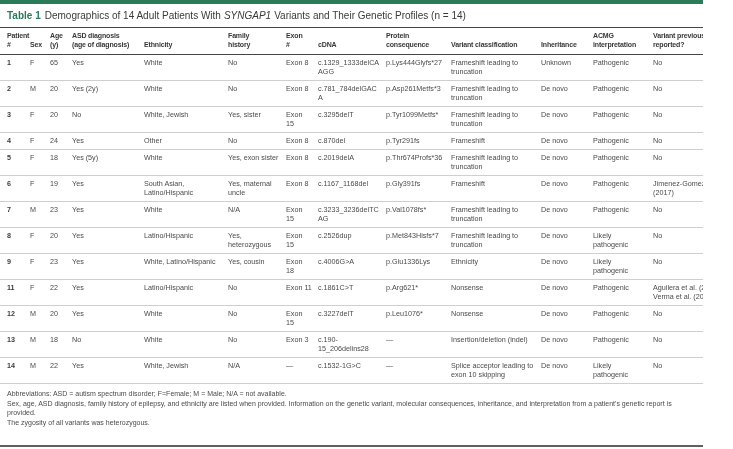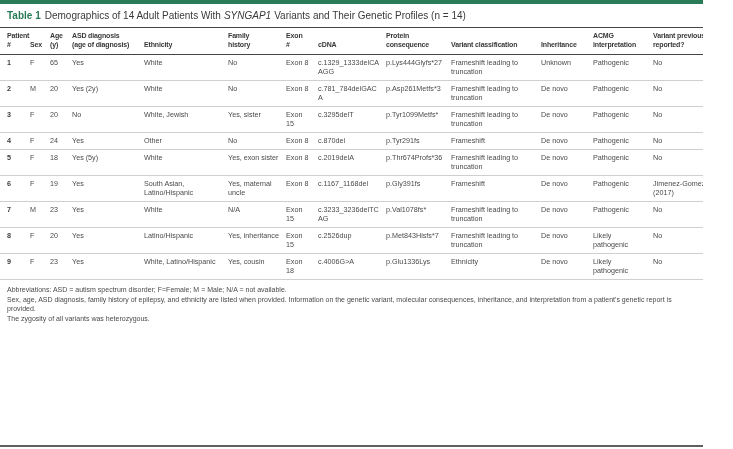--- a/index.html
+++ b/index.html
@@ -213,21 +213,21 @@
           <td>De novo</td>
           <td>Pathogenic</td>
           <td>No</td>
         </tr>
         <tr>
           <td>8</td>
           <td>F</td>
           <td>20</td>
           <td>Yes</td>
           <td>Latino/Hispanic</td>
-          <td>Yes, inheritance</td>
+          <td>Yes, heterozygous</td>
           <td>Exon 15</td>
           <td>c.2526dup</td>
           <td>p.Met843Hisfs*7</td>
           <td>Frameshift leading to truncation</td>
           <td>De novo</td>
           <td>Likely pathogenic</td>
           <td>No</td>
         </tr>
         <tr>
           <td>9</td>
@@ -237,20 +237,81 @@
           <td>White, Latino/Hispanic</td>
           <td>Yes, cousin</td>
           <td>Exon 18</td>
           <td>c.4006G&gt;A</td>
           <td>p.Glu1336Lys</td>
           <td>Ethnicity</td>
           <td>De novo</td>
           <td>Likely pathogenic</td>
           <td>No</td>
         </tr>
+        <tr>
+          <td>11</td>
+          <td>F</td>
+          <td>22</td>
+          <td>Yes</td>
+          <td>Latino/Hispanic</td>
+          <td>No</td>
+          <td>Exon 11</td>
+          <td>c.1861C&gt;T</td>
+          <td>p.Arg621*</td>
+          <td>Nonsense</td>
+          <td>De novo</td>
+          <td>Pathogenic</td>
+          <td>Aguilera et al. (2021)
+Verma et al. (2020)</td>
+        </tr>
+        <tr>
+          <td>12</td>
+          <td>M</td>
+          <td>20</td>
+          <td>Yes</td>
+          <td>White</td>
+          <td>No</td>
+          <td>Exon 15</td>
+          <td>c.3227delT</td>
+          <td>p.Leu1076*</td>
+          <td>Nonsense</td>
+          <td>De novo</td>
+          <td>Pathogenic</td>
+          <td>No</td>
+        </tr>
+        <tr>
+          <td>13</td>
+          <td>M</td>
+          <td>18</td>
+          <td>No</td>
+          <td>White</td>
+          <td>No</td>
+          <td>Exon 3</td>
+          <td>c.190-15_206delins28</td>
+          <td>—</td>
+          <td>Insertion/deletion (indel)</td>
+          <td>De novo</td>
+          <td>Pathogenic</td>
+          <td>No</td>
+        </tr>
+        <tr>
+          <td>14</td>
+          <td>M</td>
+          <td>22</td>
+          <td>Yes</td>
+          <td>White, Jewish</td>
+          <td>N/A</td>
+          <td>—</td>
+          <td>c.1532-1G&gt;C</td>
+          <td>—</td>
+          <td>Splice acceptor leading to exon 10 skipping</td>
+          <td>De novo</td>
+          <td>Likely pathogenic</td>
+          <td>No</td>
+        </tr>
       </tbody>
   </table>
 
   <div class="footnotes">
     <div>Abbreviations: ASD = autism spectrum disorder; F=Female; M = Male; N/A = not available.</div>
     <div>Sex, age, ASD diagnosis, family history of epilepsy, and ethnicity are listed when provided. Information on the genetic variant, molecular consequences, inheritance, and interpretation from a patient's genetic report is provided.</div>
     <div>The zygosity of all variants was heterozygous.</div>
   </div>
 
   <div class="bottom-rule"></div>

